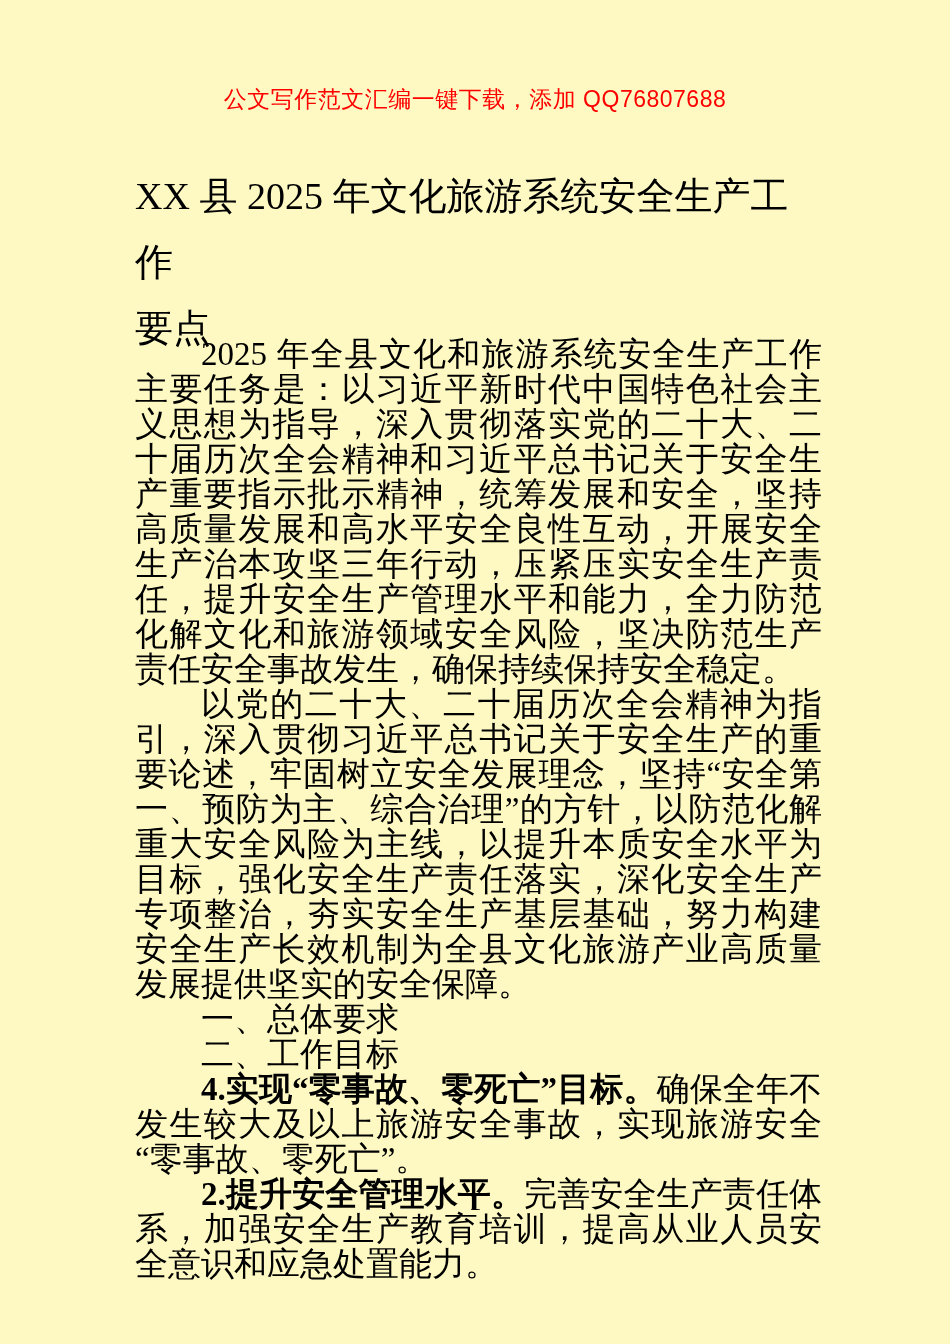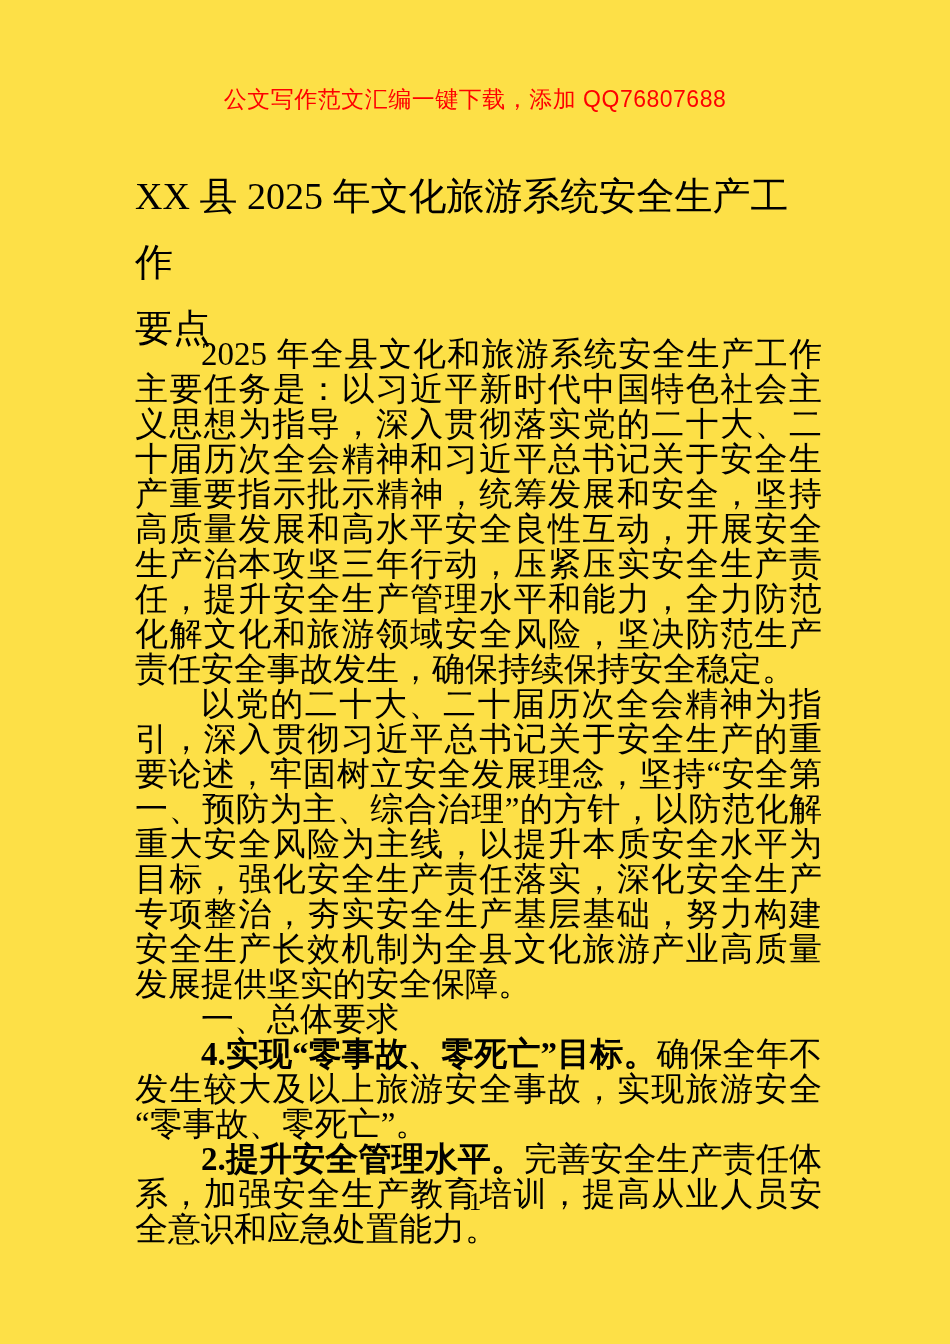--- a/index.html
+++ b/index.html
@@ -66,36 +66,37 @@
     left: 0;
     right: 0;
     text-align: center;
     font-size: 25px;
     font-family: "Liberation Serif", serif;
   }
 </style>
 </head>
 <body>
 
-<div class="page" style="background: #fde047; color: rgb(0, 0, 0);">
+<div class="page" style="background: #fef9c3; color: rgb(0, 0, 0);">
 
   <div class="notice" style="color: rgb(254, 0, 0);">公文写作范文汇编一键下载，添加 QQ76807688</div>
 
   <h1 class="title">
     <span class="title-line">XX 县 2025 年文化旅游系统安全生产工作</span>
     <span class="title-line">要点</span>
   </h1>
 
   <div class="doc-body">
     <p class="para">2025 年全县文化和旅游系统安全生产工作主要任务是：以习近平新时代中国特色社会主义思想为指导，深入贯彻落实党的二十大、二十届历次全会精神和习近平总书记关于安全生产重要指示批示精神，统筹发展和安全，坚持高质量发展和高水平安全良性互动，开展安全生产治本攻坚三年行动，压紧压实安全生产责任，提升安全生产管理水平和能力，全力防范化解文化和旅游领域安全风险，坚决防范生产责任安全事故发生，确保持续保持安全稳定。</p>
 
     <p class="para">以党的二十大、二十届历次全会精神为指引，深入贯彻习近平总书记关于安全生产的重要论述，牢固树立安全发展理念，坚持“安全第一、预防为主、综合治理”的方针，以防范化解重大安全风险为主线，以提升本质安全水平为目标，强化安全生产责任落实，深化安全生产专项整治，夯实安全生产基层基础，努力构建安全生产长效机制为全县文化旅游产业高质量发展提供坚实的安全保障。</p>
 
     <p class="para">一、总体要求</p>
 
+    <p class="para">二、工作目标</p>
 
     <p class="para"><b class="lead">4.实现“零事故、零死亡”目标。</b><span>确保全年不发生较大及以上旅游安全事故，实现旅游安全“零事故、零死亡”。</span></p>
 
     <p class="para"><b class="lead">2.提升安全管理水平。</b><span>完善安全生产责任体系，加强安全生产教育培训，提高从业人员安全意识和应急处置能力。</span></p>
 
   </div>
 
   <div class="pagenum">1</div>
 
 </div>

